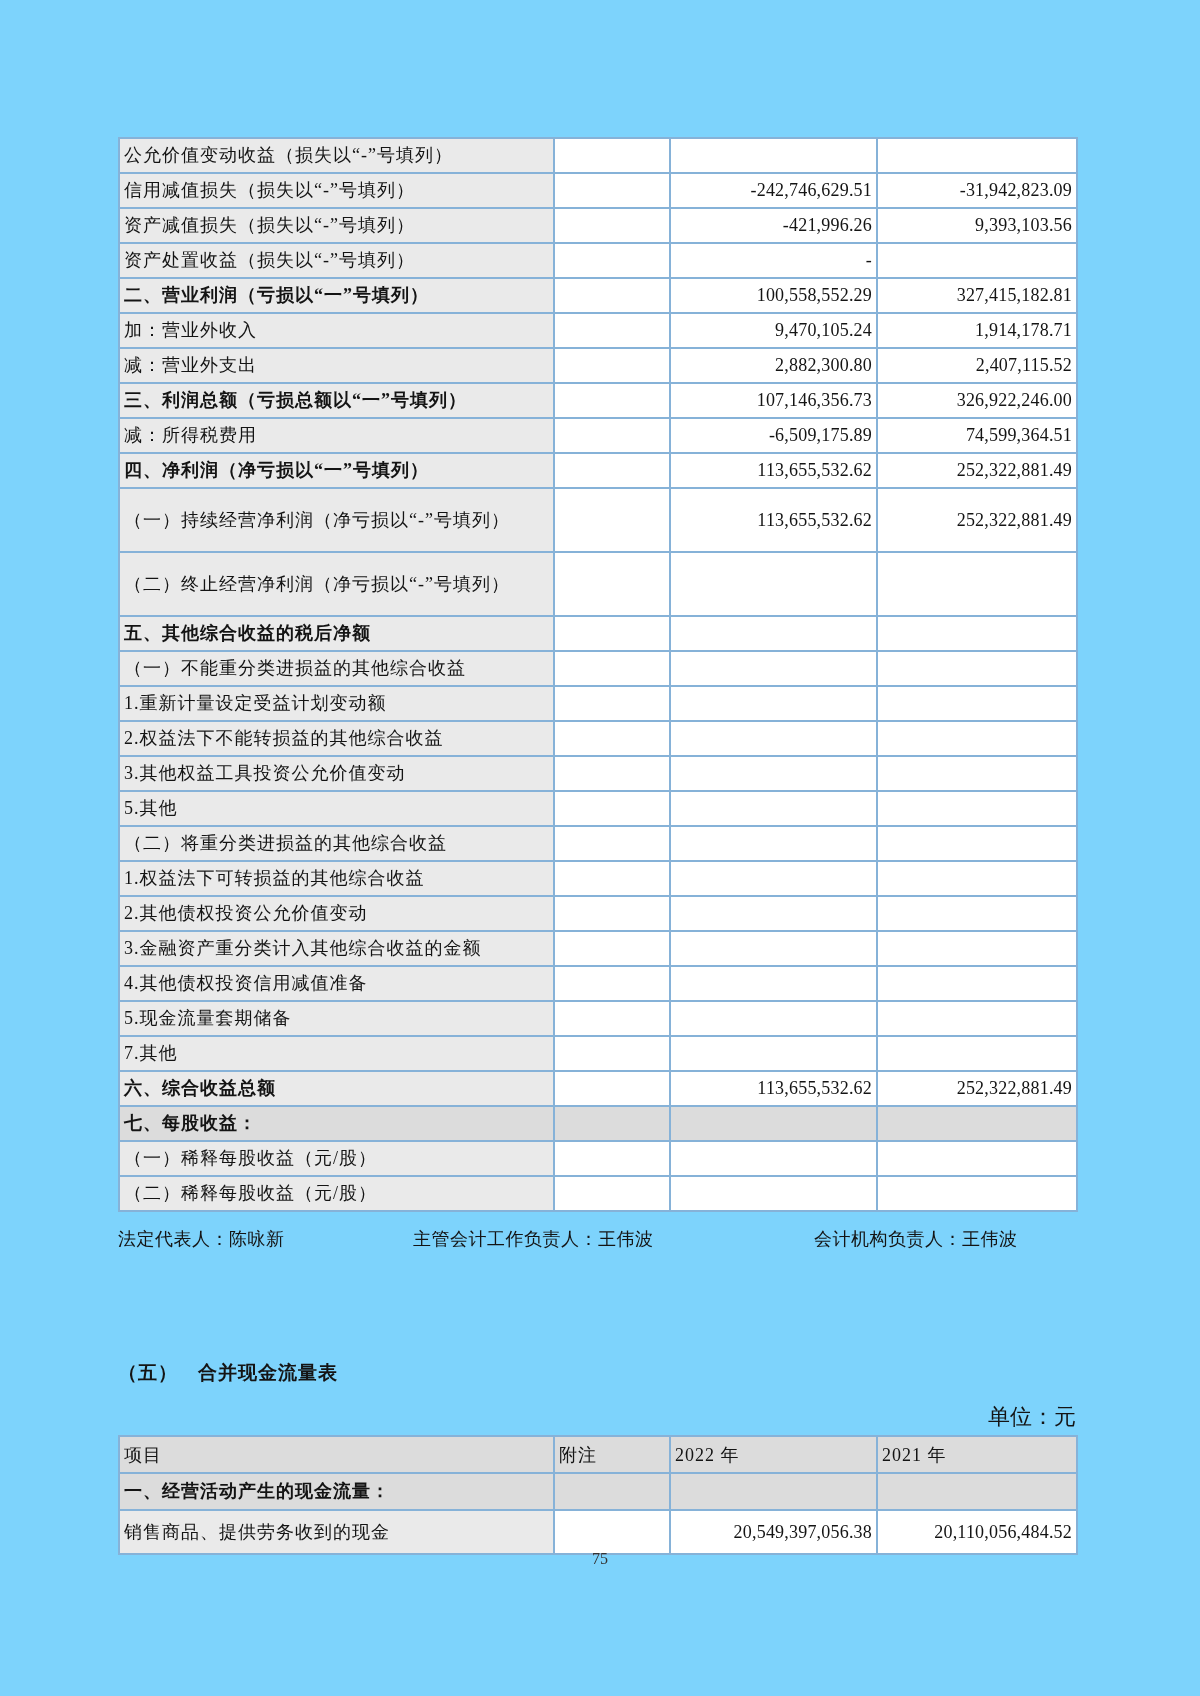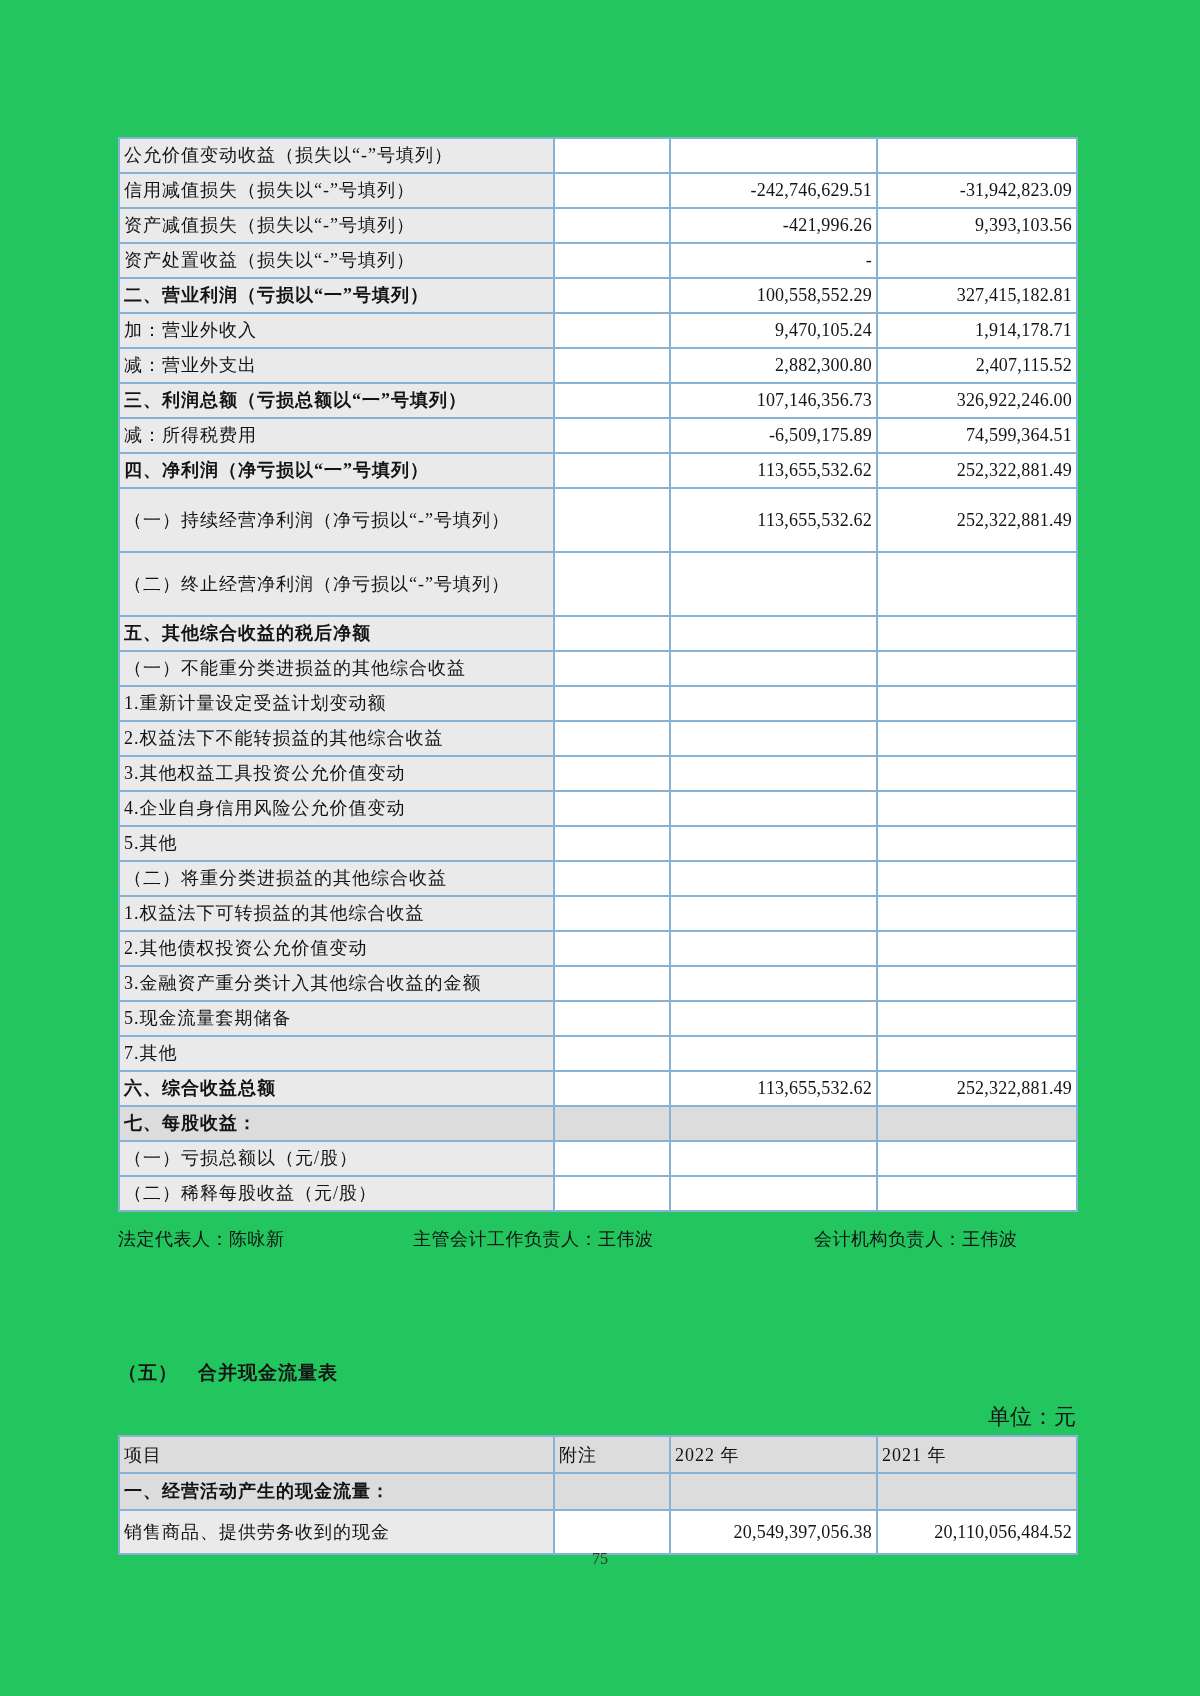--- a/index.html
+++ b/index.html
@@ -4,21 +4,21 @@
 <style>
   :root{
     --border:#86b2d8;
     --labelbg:#eaeaea;
     --graybg:#dcdcdc;
   }
   html,body{margin:0;padding:0;background:#ffffff;}
   .page{
     position:relative;
     width:1200px;height:1696px;
-    background:#22c55e;
+    background:#7dd3fc;
     font-family:"Liberation Serif","DejaVu Serif",serif;
     color:#141414;
     overflow:hidden;
   }
   table.fin{
     position:absolute;
     border-collapse:collapse;
     table-layout:fixed;
     width:958px;
     left:118px;
@@ -201,26 +201,20 @@
           <td class="c-val"></td>
           <td class="c-val"></td>
         </tr>
         <tr>
           <td class="c-label ind0">3.其他权益工具投资公允价值变动</td>
           <td class="c-note"></td>
           <td class="c-val"></td>
           <td class="c-val"></td>
         </tr>
         <tr>
-          <td class="c-label ind0">4.企业自身信用风险公允价值变动</td>
-          <td class="c-note"></td>
-          <td class="c-val"></td>
-          <td class="c-val"></td>
-        </tr>
-        <tr>
           <td class="c-label ind0">5.其他</td>
           <td class="c-note"></td>
           <td class="c-val"></td>
           <td class="c-val"></td>
         </tr>
         <tr>
           <td class="c-label ind1">（二）将重分类进损益的其他综合收益</td>
           <td class="c-note"></td>
           <td class="c-val"></td>
           <td class="c-val"></td>
@@ -232,20 +226,26 @@
           <td class="c-val"></td>
         </tr>
         <tr>
           <td class="c-label ind0">2.其他债权投资公允价值变动</td>
           <td class="c-note"></td>
           <td class="c-val"></td>
           <td class="c-val"></td>
         </tr>
         <tr>
           <td class="c-label ind0">3.金融资产重分类计入其他综合收益的金额</td>
+          <td class="c-note"></td>
+          <td class="c-val"></td>
+          <td class="c-val"></td>
+        </tr>
+        <tr>
+          <td class="c-label ind0">4.其他债权投资信用减值准备</td>
           <td class="c-note"></td>
           <td class="c-val"></td>
           <td class="c-val"></td>
         </tr>
         <tr>
           <td class="c-label ind0">5.现金流量套期储备</td>
           <td class="c-note"></td>
           <td class="c-val"></td>
           <td class="c-val"></td>
         </tr>
@@ -261,21 +261,21 @@
           <td class="c-val">113,655,532.62</td>
           <td class="c-val">252,322,881.49</td>
         </tr>
         <tr class="gray bold">
           <td class="c-label ind0">七、每股收益：</td>
           <td class="c-note"></td>
           <td class="c-val"></td>
           <td class="c-val"></td>
         </tr>
         <tr>
-          <td class="c-label ind1">（一）亏损总额以（元/股）</td>
+          <td class="c-label ind1">（一）稀释每股收益（元/股）</td>
           <td class="c-note"></td>
           <td class="c-val"></td>
           <td class="c-val"></td>
         </tr>
         <tr>
           <td class="c-label ind1">（二）稀释每股收益（元/股）</td>
           <td class="c-note"></td>
           <td class="c-val"></td>
           <td class="c-val"></td>
         </tr>

